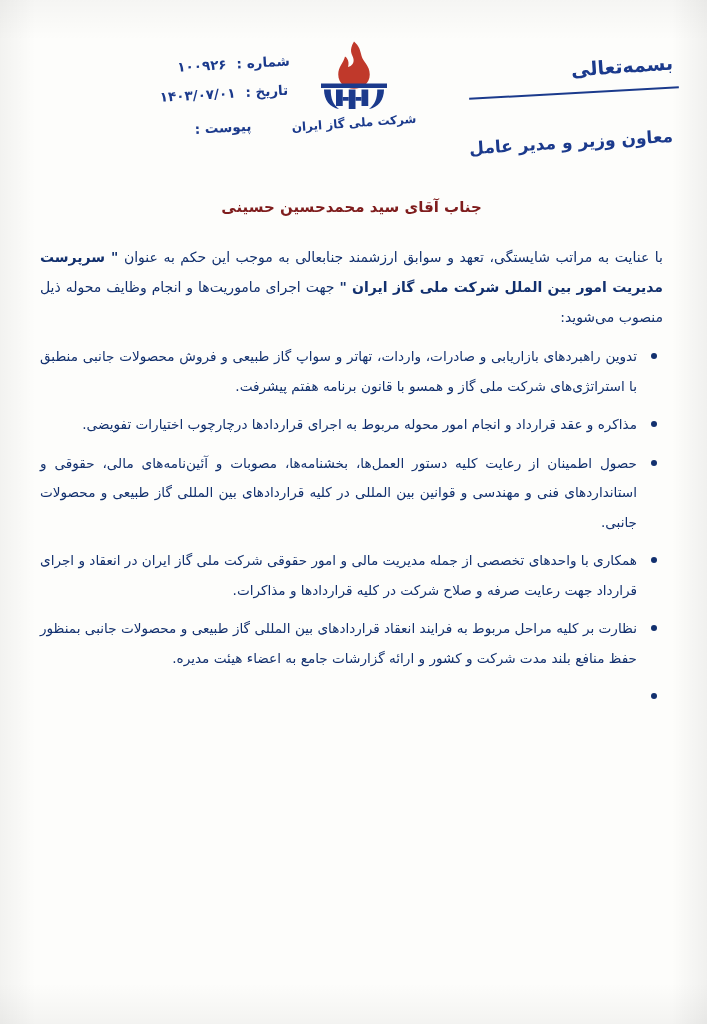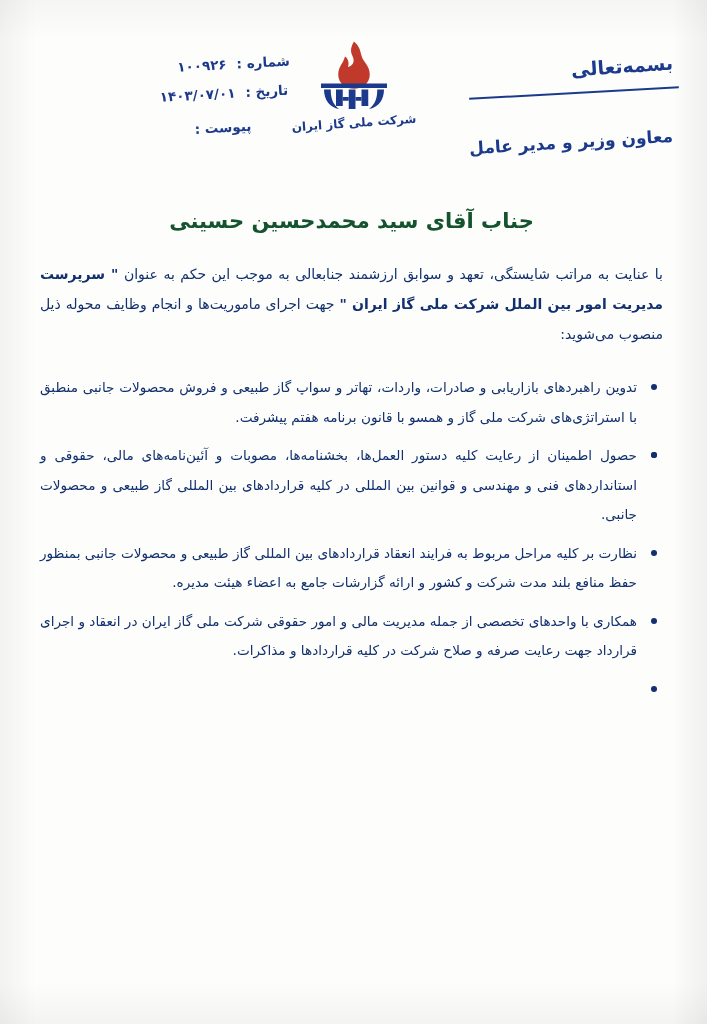--- a/index.html
+++ b/index.html
@@ -110,34 +110,34 @@
   .meta-value { letter-spacing: 0.4px; }
   .meta-row.attach { margin-top: 18px; padding-right: 42px; }
 
   
   .body-wrap {
     position: relative;
     padding: 8px 44px 0 40px;
     direction: rtl;
   }
   .salutation {
-    color: #14532d;
-    font-size: 21px;
+    color: #7f1d1d;
+    font-size: 15px;
     font-weight: bold;
     text-align: center;
-    margin: 23px 0 26px 0;
+    margin: 12px 0 26px 0;
     letter-spacing: 0.2px;
   }
   .para {
     color: #12306e;
     font-size: 14px;
     line-height: 30px;
     text-align: justify;
     text-align-last: right;
-    margin: 0 0 24px 0;
+    margin: 0 0 10px 0;
   }
   .para .bold {
     font-weight: bold;
   }
   ul.items {
     list-style: none;
     margin: 4px 0 16px 0;
     padding: 0;
   }
   ul.items li {
@@ -213,20 +213,20 @@
     <div class="salutation">جناب آقای سید محمدحسین حسینی</div>
 
     <p class="para">
       <span>با عنایت به مراتب شایستگی، تعهد و سوابق ارزشمند جنابعالی  به موجب این حکم به عنوان</span>
       <span class="bold">" سرپرست مدیریت امور بین الملل شرکت ملی گاز ایران "</span>
       <span>جهت اجرای ماموریت‌ها و انجام وظایف محوله ذیل منصوب می‌شوید:</span>
     </p>
 
     <ul class="items">
       <li><span class="bullet"></span><span>تدوین راهبردهای بازاریابی و صادرات، واردات، تهاتر و سواپ گاز طبیعی و فروش محصولات جانبی منطبق با استراتژی‌های شرکت ملی گاز و همسو با قانون برنامه هفتم پیشرفت.</span></li>
-      <li><span class="bullet"></span></li>
+      <li><span class="bullet"></span><span>مذاکره و عقد قرارداد و انجام امور محوله مربوط به اجرای قراردادها درچارچوب اختیارات تفویضی.</span></li>
       <li><span class="bullet"></span><span>حصول اطمینان از رعایت کلیه دستور العمل‌ها، بخشنامه‌ها، مصوبات و آئین‌نامه‌های مالی، حقوقی و استانداردهای فنی و مهندسی و قوانین بین المللی در کلیه قراردادهای بین المللی گاز طبیعی و محصولات جانبی.</span></li>
+      <li><span class="bullet"></span><span>همکاری با واحدهای تخصصی از جمله مدیریت مالی و امور حقوقی شرکت ملی گاز ایران در انعقاد و اجرای قرارداد جهت رعایت صرفه و صلاح شرکت در کلیه قراردادها و مذاکرات.</span></li>
       <li><span class="bullet"></span><span>نظارت بر کلیه مراحل مربوط به فرایند انعقاد قراردادهای بین المللی گاز طبیعی و محصولات جانبی بمنظور حفظ منافع بلند مدت شرکت و کشور و ارائه گزارشات جامع به اعضاء هیئت مدیره.</span></li>
-      <li><span class="bullet"></span><span>همکاری با واحدهای تخصصی از جمله مدیریت مالی و امور حقوقی شرکت ملی گاز ایران در انعقاد و اجرای قرارداد جهت رعایت صرفه و صلاح شرکت در کلیه قراردادها و مذاکرات.</span></li>
       <li><span class="bullet"></span></li>
     </ul>
   </div>
 </div>
 
 </body></html>

